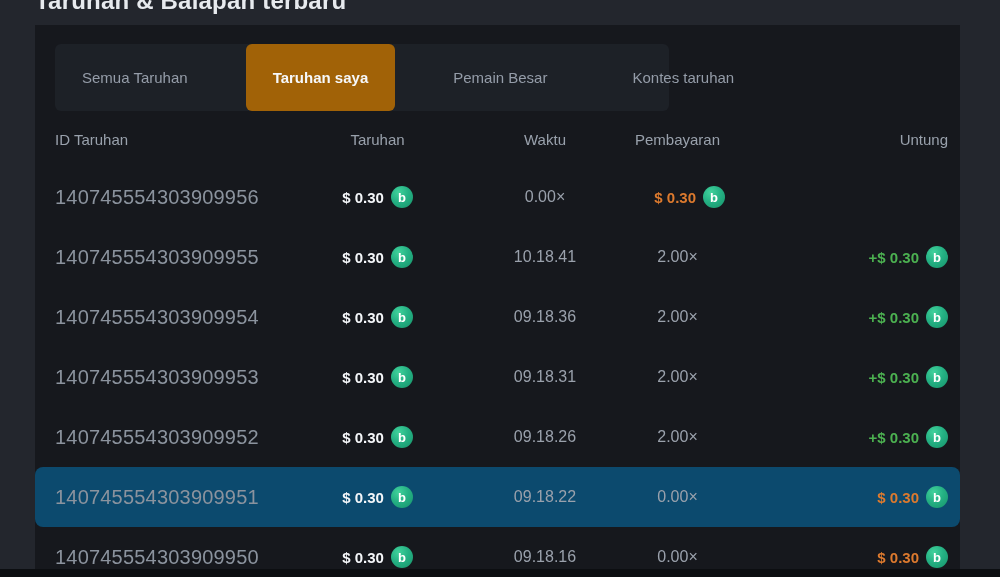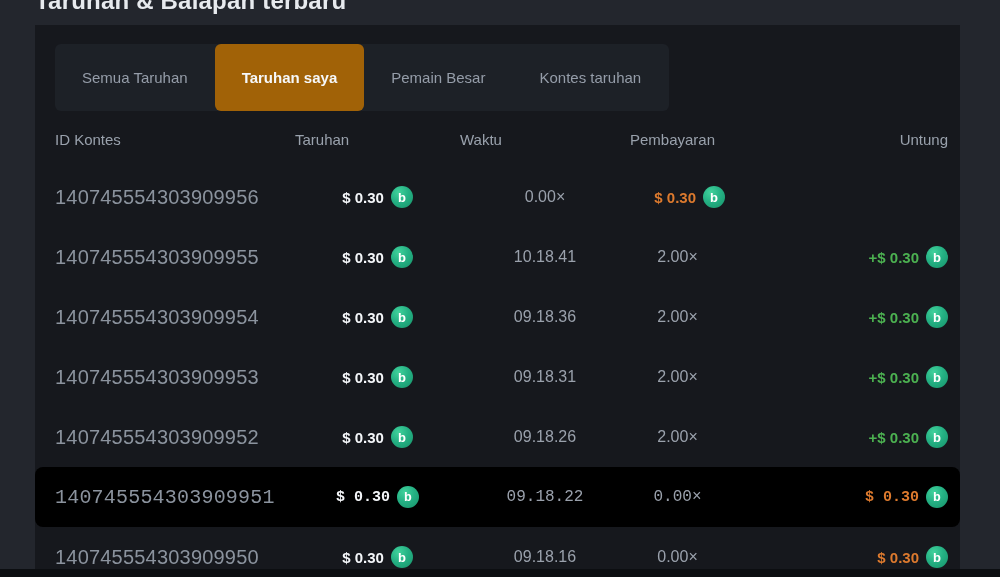--- a/index.html
+++ b/index.html
@@ -20,21 +20,21 @@
     position:absolute; left:35px; top:25px;
     width:925px; height:560px;
     background:#16181d;
   }
   
   .tabbar {
     margin:19px 0 0 20px;
     width:614px; height:67px;
     background:#1d2127;
     border-radius:6px;
-    display:flex; align-items:stretch;
+    display:flex; align-items:stretch;gap:31px;
   }
   .tab {
     display:flex; align-items:center; justify-content:center;
     padding:0 27px;
     font-size:15px; color:#959da9;
     border-radius:6px;
     cursor:pointer;
     white-space:nowrap;
     border:none; background:transparent;
     font-family:"Liberation Sans", sans-serif;
@@ -46,24 +46,24 @@
   }
   
   .thead, .row {
     display:grid;
     grid-template-columns:240px 165px 170px 95px 1fr;
     align-items:center;
     padding:0 12px 0 20px;
   }
   .thead { height:56px; }
   .th { font-size:15px; color:#99a1ac; }
-  .th.c { }
+  .th.c { text-align:center; }
   .th.r { text-align:right; }
   .row { height:60px; }
-  .row.highlight { background:#000000; border-radius:8px;font-family:Liberation Mono, monospace; }
+  .row.highlight { background:#0c4a6e; border-radius:8px; }
   .cell-id { font-size:20px; color:#8b939e; letter-spacing:.2px; }
   .cell-bet {
     display:flex; align-items:center; justify-content:center; gap:7px;
     font-size:15px; font-weight:700; color:#f4f6f9;
   }
   .cell-time, .cell-payout { font-size:16px; color:#9aa1ac; text-align:center; }
   .cell-profit {
     display:flex; align-items:center; justify-content:flex-end; gap:7px;
     font-size:15px; font-weight:700;
   }
@@ -98,21 +98,21 @@
   </button>
       <button class="tab">
     <span class="tab-label">Pemain Besar</span>
   </button>
       <button class="tab">
     <span class="tab-label">Kontes taruhan</span>
   </button>
     </nav>
 
   <div class="thead">
-    <div class="th">ID Kontes</div>
+    <div class="th">ID Taruhan</div>
     <div class="th c">Taruhan</div>
     <div class="th c">Waktu</div>
     <div class="th c">Pembayaran</div>
     <div class="th r">Untung</div>
   </div>
 
   <div id="tbody">
       <div class="row loss">
     <div class="cell-id">140745554303909956</div>
     <div class="cell-bet">

